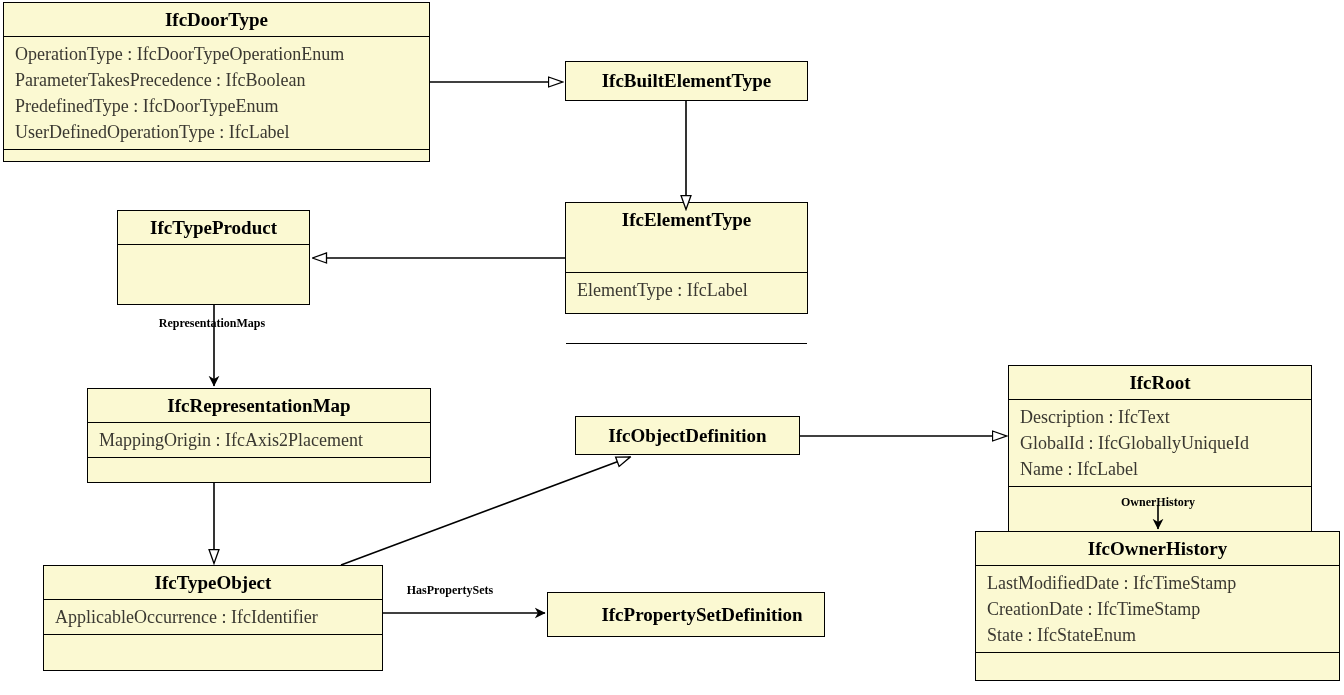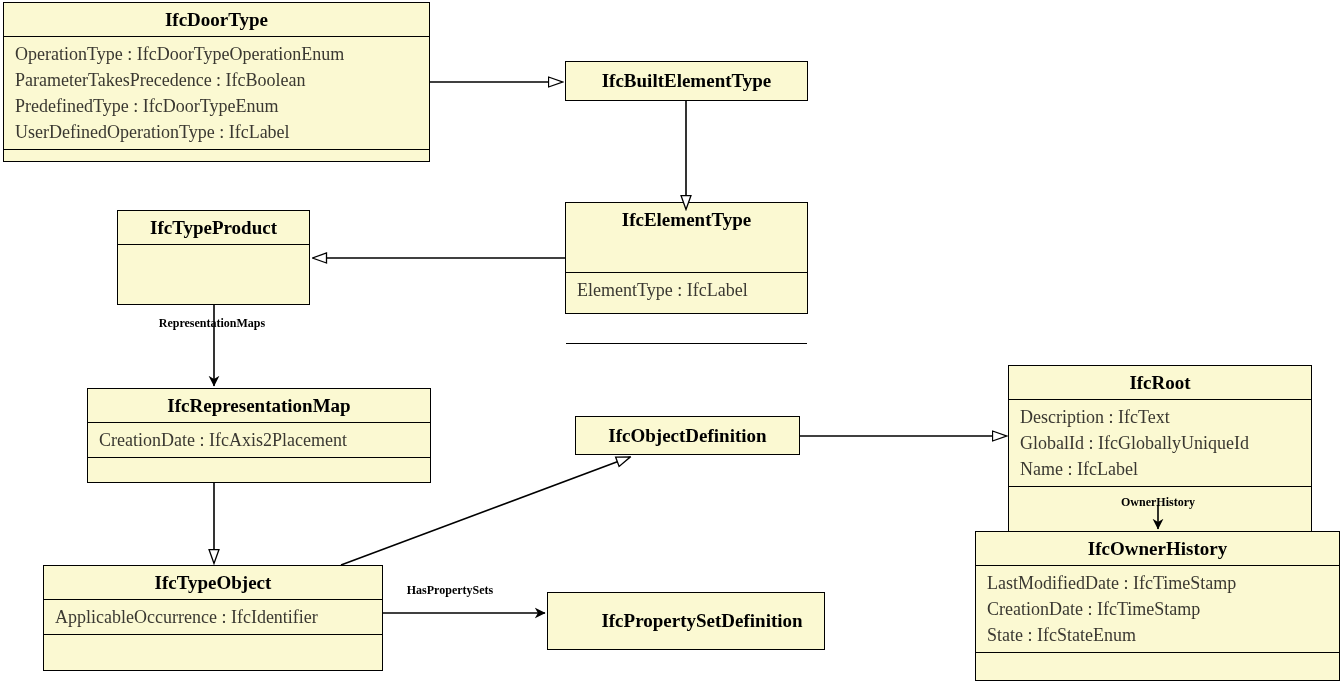--- a/index.html
+++ b/index.html
@@ -104,21 +104,21 @@
     <div class="uml-title">IfcElementType</div>
     <div class="uml-attrs">
       <div>ElementType : IfcLabel</div>
     </div>
     <div class="uml-empty"></div>
   </div>
 
   <div class="uml-box" style="left:43px; top:388px; width:344px; height:95px;margin-left:44px;">
     <div class="uml-title">IfcRepresentationMap</div>
     <div class="uml-attrs">
-      <div>CreationDate : IfcAxis2Placement</div>
+      <div>MappingOrigin : IfcAxis2Placement</div>
     </div>
     <div class="uml-empty"></div>
   </div>
 
   <div class="uml-box single" style="left:575px; top:416px; width:225px; height:39px;">
     <div class="uml-title">IfcObjectDefinition</div>
   </div>
 
   <div class="uml-box" style="left:1008px; top:365px; width:304px; height:180px;">
     <div class="uml-title">IfcRoot</div>
@@ -131,21 +131,21 @@
   </div>
 
   <div class="uml-box" style="left:43px; top:565px; width:340px; height:106px;">
     <div class="uml-title">IfcTypeObject</div>
     <div class="uml-attrs">
       <div>ApplicableOccurrence : IfcIdentifier</div>
     </div>
     <div class="uml-empty"></div>
   </div>
 
-  <div class="uml-box single" style="left:547px; top:592px; width:278px; height:58px;padding-left:32px;">
+  <div class="uml-box single" style="left:547px; top:592px; width:278px; height:45px;padding-left:32px;">
     <div class="uml-title">IfcPropertySetDefinition</div>
   </div>
 
   <div class="uml-box" style="left:975px; top:531px; width:365px; height:150px;">
     <div class="uml-title">IfcOwnerHistory</div>
     <div class="uml-attrs">
       <div>LastModifiedDate : IfcTimeStamp</div>
       <div>CreationDate : IfcTimeStamp</div>
       <div>State : IfcStateEnum</div>
     </div>

